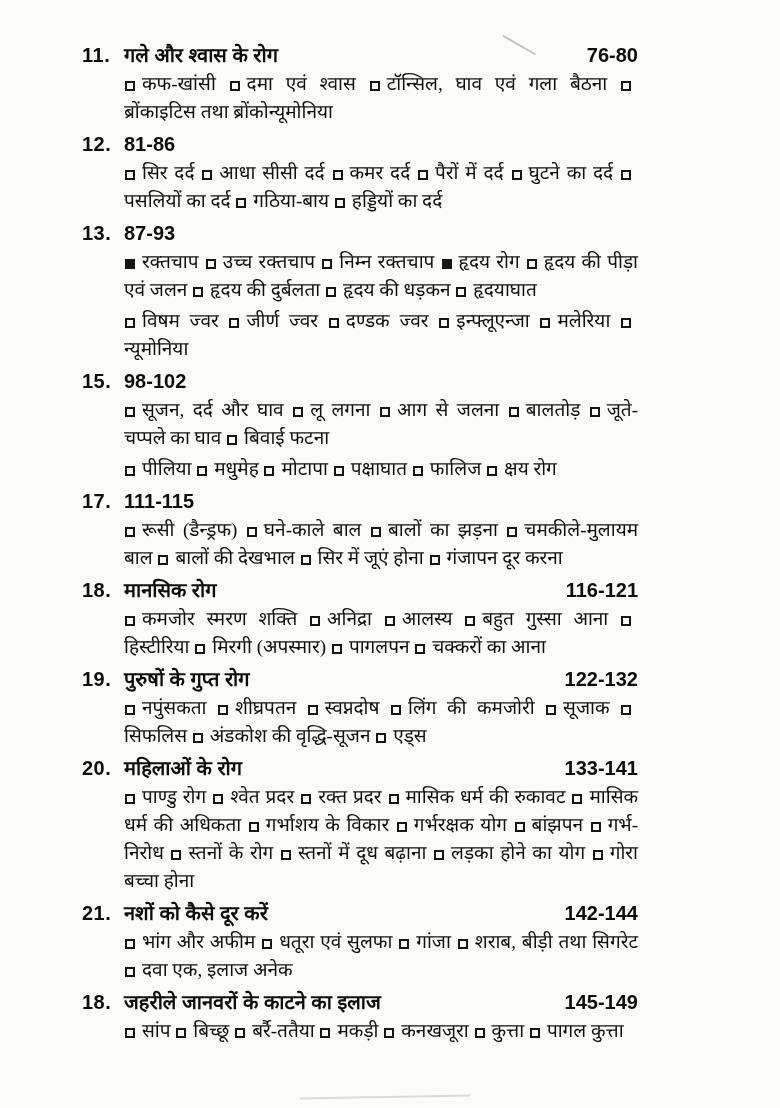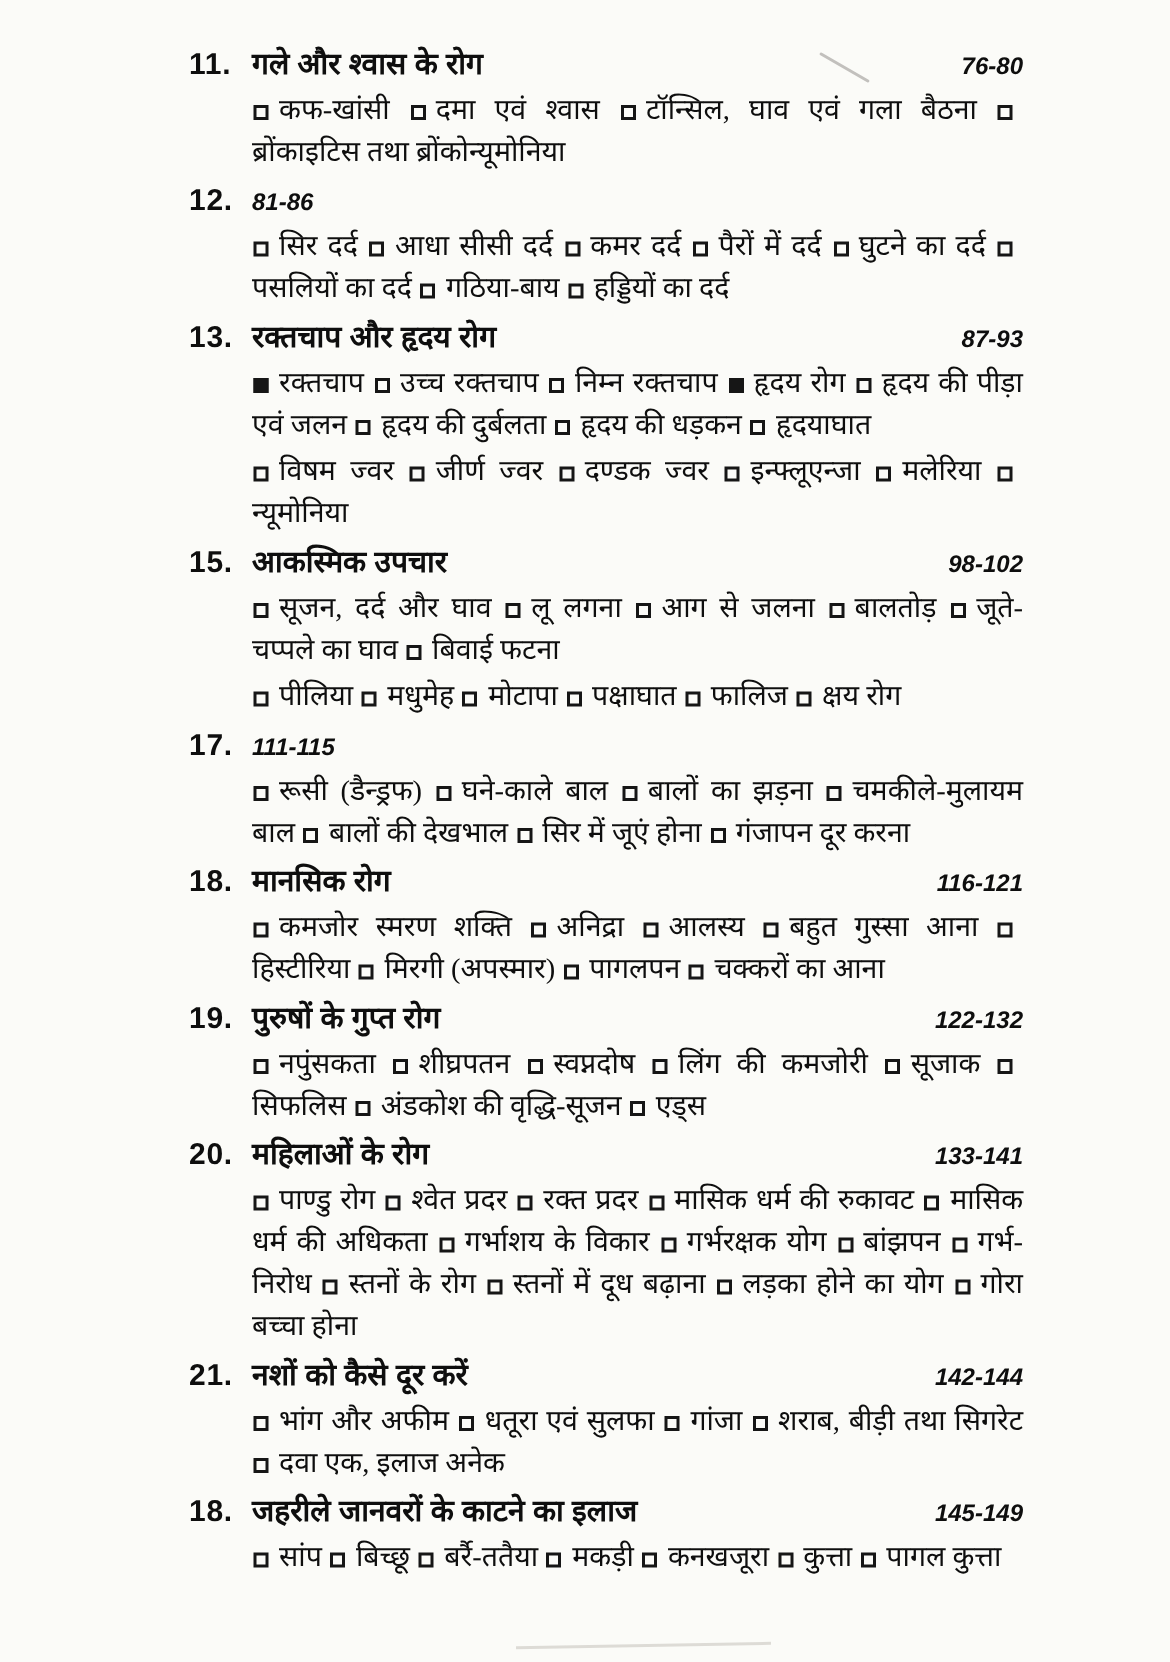--- a/index.html
+++ b/index.html
@@ -7,23 +7,22 @@
     width:780px;height:1108px;
     background:#fbfbf8;
     font-family:"Liberation Sans","DejaVu Sans",sans-serif;
     color:#0e0e0e;
     overflow:hidden;
     position:relative;
   }
   .page{
     box-sizing:border-box;
     width:704px;height:1108px;
-    padding:28px 66px 14px 82px;
+    padding:40px 66px 14px 82px;
     position:relative;
-    margin-left:44px;
   }
   .scan-mark{
     position:absolute;
     top:44px;left:500px;
     width:38px;height:2px;
     background:#c2c0bd;
     transform:rotate(30deg);
     border-radius:2px;
   }
   .scan-mark2{
@@ -36,21 +35,21 @@
   .entry{margin-bottom:3px;}
   .entry-head{
     display:flex;
     align-items:baseline;
     font-weight:bold;
     font-size:20px;
     line-height:30px;
   }
   .num{flex:0 0 42px;letter-spacing:.5px;}
   .title{flex:1 1 auto;}
-  .pages{flex:0 0 auto;font-size:16px;font-style:italic;}
+  .pages{flex:0 0 auto;font-size:20px;}
   .entry-items{
     margin-left:42px;
     font-size:19px;
     line-height:28px;
     text-align:justify;
     font-family:Liberation Serif, serif;
   }
   .topic{white-space:normal;}
   .sq{
     display:inline-block;
@@ -81,32 +80,30 @@
       <div class="entry">
         <div class="entry-head">
           <span class="num">12.</span>
           <span class="pages">81-86</span>
         </div>
         <div class="entry-items"><span class="topic"><span class="sq"></span><span>सिर दर्द</span></span>  <span class="topic"><span class="sq"></span><span>आधा सीसी दर्द</span></span>  <span class="topic"><span class="sq"></span><span>कमर दर्द</span></span>  <span class="topic"><span class="sq"></span><span>पैरों में दर्द</span></span>  <span class="topic"><span class="sq"></span><span>घुटने का दर्द</span></span>  <span class="topic"><span class="sq"></span><span>पसलियों का दर्द</span></span>  <span class="topic"><span class="sq"></span><span>गठिया-बाय</span></span>  <span class="topic"><span class="sq"></span><span>हड्डियों का दर्द</span></span>  </div>
       </div>
       <div class="entry">
         <div class="entry-head">
           <span class="num">13.</span>
-          <span class="title">रक्तचाप और हृदय रोग</span>
           <span class="pages">87-93</span>
         </div>
         <div class="entry-items"><span class="topic"><span class="sq sq-filled"></span><span>रक्तचाप</span></span>  <span class="topic"><span class="sq"></span><span>उच्च रक्तचाप</span></span>  <span class="topic"><span class="sq"></span><span>निम्न रक्तचाप</span></span>  <span class="topic"><span class="sq sq-filled"></span><span>हृदय रोग</span></span>  <span class="topic"><span class="sq"></span><span>हृदय की पीड़ा एवं जलन</span></span>  <span class="topic"><span class="sq"></span><span>हृदय की दुर्बलता</span></span>  <span class="topic"><span class="sq"></span><span>हृदय की धड़कन</span></span>  <span class="topic"><span class="sq"></span><span>हृदयाघात</span></span>  </div>
       </div>
       <div class="entry">
         <div class="entry-items"><span class="topic"><span class="sq"></span><span>विषम ज्वर</span></span>  <span class="topic"><span class="sq"></span><span>जीर्ण ज्वर</span></span>  <span class="topic"><span class="sq"></span><span>दण्डक ज्वर</span></span>  <span class="topic"><span class="sq"></span><span>इन्फ्लूएन्जा</span></span>  <span class="topic"><span class="sq"></span><span>मलेरिया</span></span>  <span class="topic"><span class="sq"></span><span>न्यूमोनिया</span></span>  </div>
       </div>
       <div class="entry">
         <div class="entry-head">
           <span class="num">15.</span>
-          <span class="title">आकस्मिक उपचार</span>
           <span class="pages">98-102</span>
         </div>
         <div class="entry-items"><span class="topic"><span class="sq"></span><span>सूजन, दर्द और घाव</span></span>  <span class="topic"><span class="sq"></span><span>लू लगना</span></span>  <span class="topic"><span class="sq"></span><span>आग से जलना</span></span>  <span class="topic"><span class="sq"></span><span>बालतोड़</span></span>  <span class="topic"><span class="sq"></span><span>जूते-चप्पले का घाव</span></span>  <span class="topic"><span class="sq"></span><span>बिवाई फटना</span></span>  </div>
       </div>
       <div class="entry">
         <div class="entry-items"><span class="topic"><span class="sq"></span><span>पीलिया</span></span>  <span class="topic"><span class="sq"></span><span>मधुमेह</span></span>  <span class="topic"><span class="sq"></span><span>मोटापा</span></span>  <span class="topic"><span class="sq"></span><span>पक्षाघात</span></span>  <span class="topic"><span class="sq"></span><span>फालिज</span></span>  <span class="topic"><span class="sq"></span><span>क्षय रोग</span></span>  </div>
       </div>
       <div class="entry">
         <div class="entry-head">
           <span class="num">17.</span>

